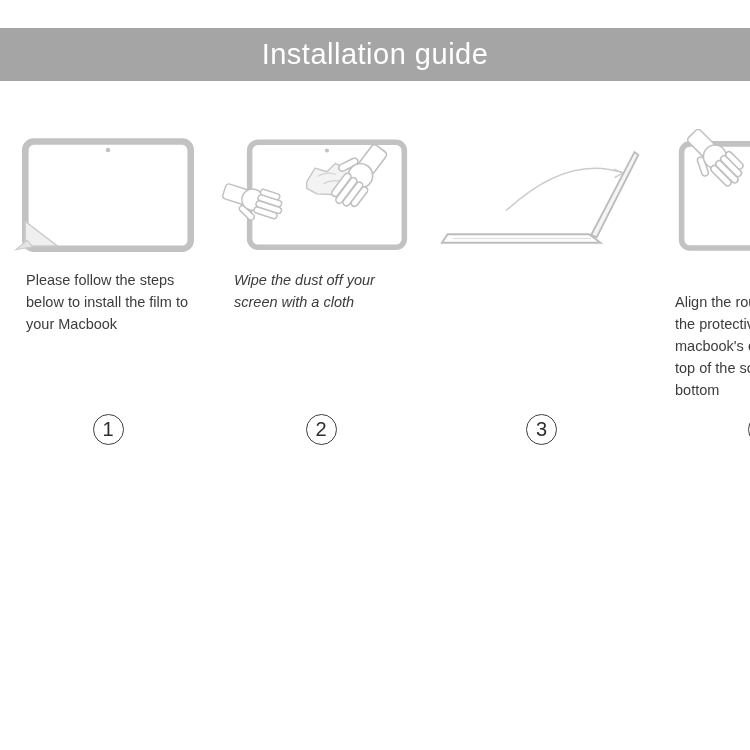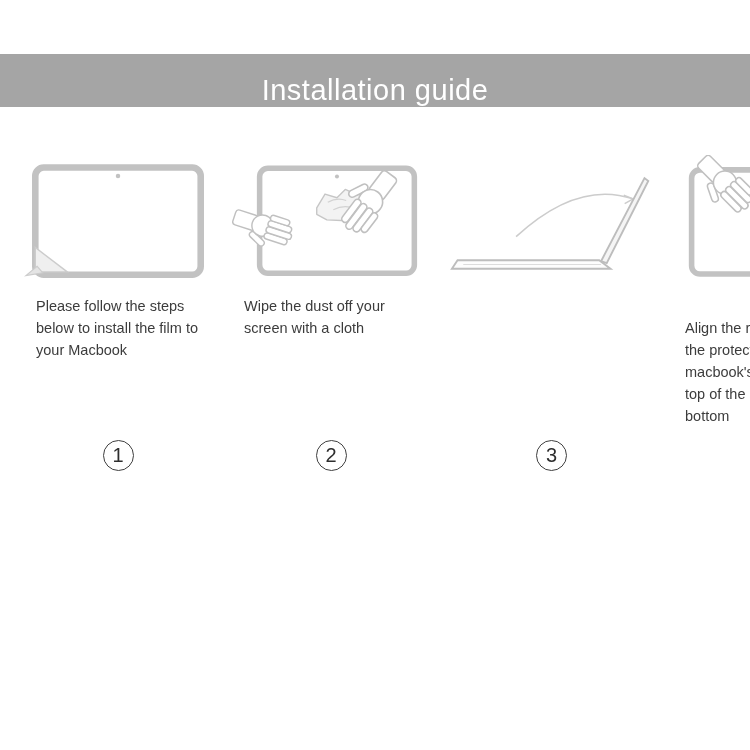--- a/index.html
+++ b/index.html
@@ -1,38 +1,38 @@
 <!DOCTYPE html>
 <html><head>
 <meta charset="utf-8">
 <style>
   html,body{margin:0;padding:0;}
   body{
     width:750px;height:750px;background:#ffffff;overflow:hidden;
     font-family:"Liberation Sans","DejaVu Sans",sans-serif;
   }
   .banner{
-    margin-top:54px;height:53px;background:#a5a5a5;
-    display:flex;align-items:flex-end;justify-content:center;
+    margin-top:28px;height:53px;background:#a5a5a5;
+    display:flex;align-items:center;justify-content:center;
   }
   .banner-title{color:#ffffff;font-size:29px;font-weight:400;letter-spacing:.5px;}
   .grid{
     display:grid;grid-template-columns:1fr 1fr 1fr 1fr 1fr;
-    margin-top:52px;padding:0 14px;row-gap:30px;
+    margin-top:52px;padding:0 4px;row-gap:30px;
   }
   .step{display:flex;flex-direction:column;padding:0 10px;}
   .illus{height:126px;display:flex;align-items:center;justify-content:center;}
   .step:nth-child(n+4) .illus{height:118px;}
   .illus svg{display:block;}
   .caption{
     margin-top:10px;font-size:14.5px;line-height:22px;color:#3c3c3c;
     padding-left:12px;
   }
   .c1{max-width:172px;}
-  .c2{max-width:168px;}
+  .c2{max-width:168px;font-style:italic;}
   .c3{max-width:172px;}
   .c4{max-width:152px;}
   .c5{max-width:202px;margin-top:40px;}
   .c6{max-width:228px;}
   .num-row{margin-top:auto;padding-top:13px;display:flex;justify-content:center;}
   .num{
     width:31px;height:31px;border:1.6px solid #3f3f3f;border-radius:50%;
     display:flex;align-items:center;justify-content:center;
     font-size:20px;color:#2e2e2e;box-sizing:border-box;
   }

